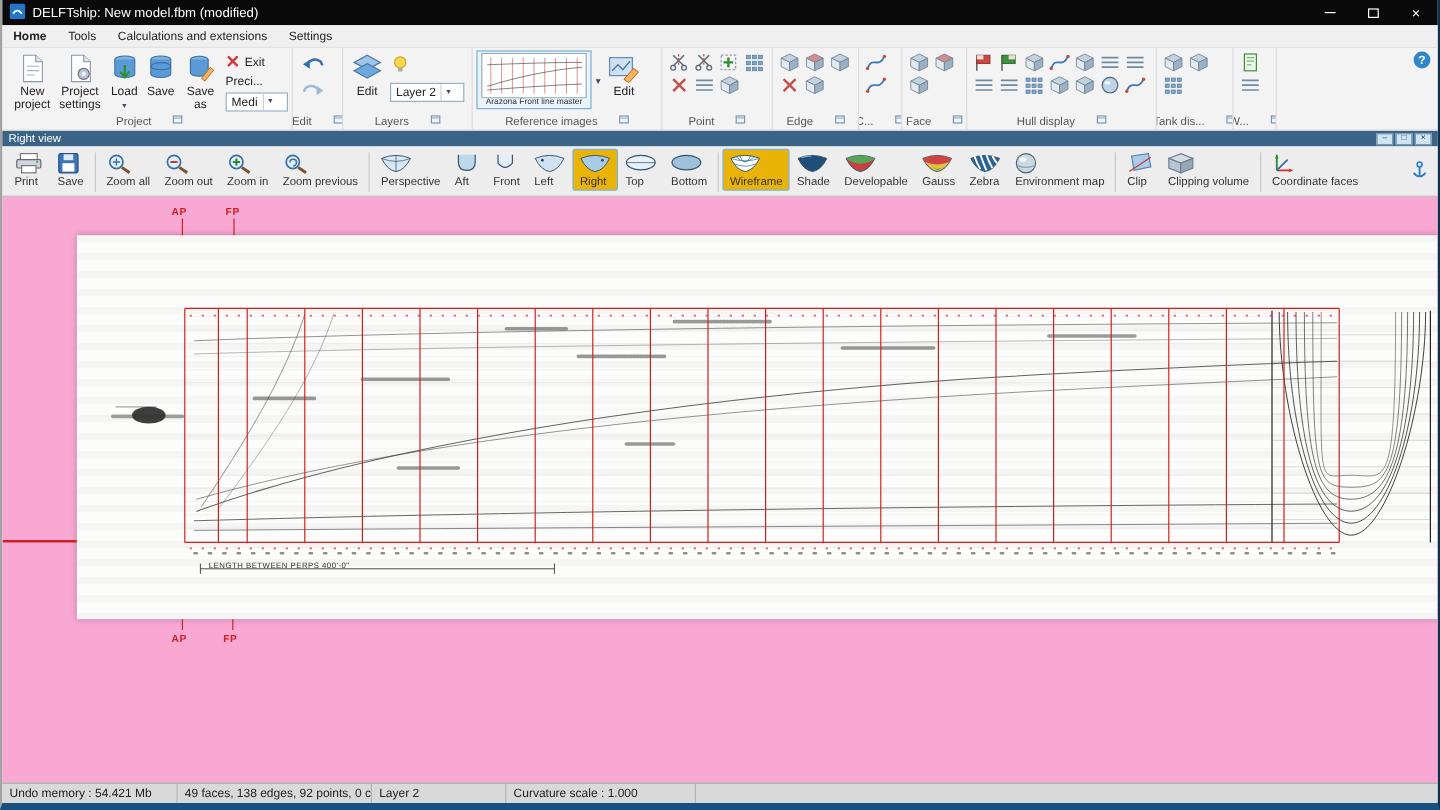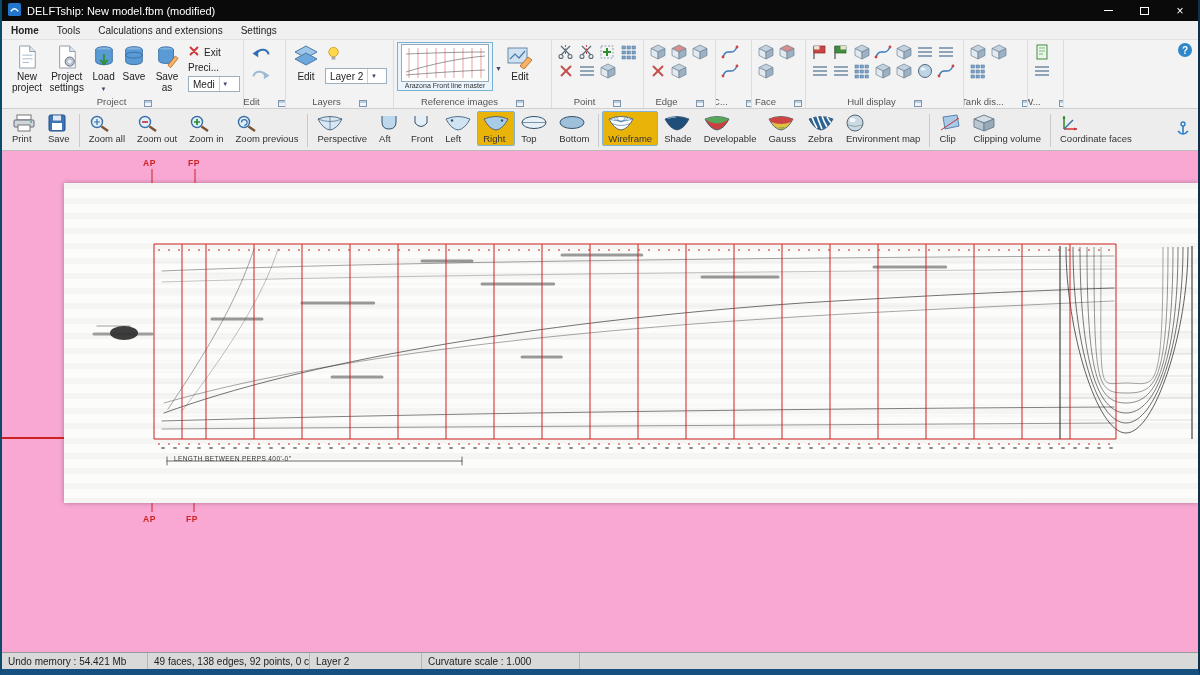--- a/index.html
+++ b/index.html
@@ -1,35 +1,35 @@
 <!DOCTYPE html>
 <html><head>
 <meta charset="utf-8">
 <style>
   *{box-sizing:border-box;margin:0;padding:0}
   html,body{width:1200px;height:675px;overflow:hidden;font-family:"Liberation Sans",sans-serif}
   #app{position:relative;width:1200px;height:675px;display:flex;flex-direction:column;background:#f0f0f0;
-       border-left:2px solid #0c4a6e;border-right:2px solid #10304e;border-bottom:6px solid #155081}
+       border-left:2px solid #a3a3a3;border-right:2px solid #10304e;border-bottom:6px solid #155081}
 
   
   .titlebar{height:21px;background:#0a0a0a;color:#fff;display:flex;align-items:center;gap:6px;padding-left:6px;font-size:11px;flex:0 0 auto}
   .win-controls{margin-left:auto;display:flex;height:100%}
   .win-btn{width:36px;height:100%;display:flex;align-items:center;justify-content:center;color:#fff;font-size:12px}
   .win-btn .bar{width:9px;height:1px;background:#fff}
   .win-btn .box{width:9px;height:8px;border:1px solid #fff}
 
   
   .menubar{height:19px;background:#f0f0f0;border-bottom:1px solid #e2e2e2;display:flex;align-items:center;font-size:10px;color:#222;flex:0 0 auto}
   .menu-item{padding:2px 9px;cursor:default}
   .menu-item.active{font-weight:bold}
 
   
   .ribbon{height:69px;background:#f3f3f3;border-bottom:1px solid #cfcfcf;display:flex;padding-left:4px;flex:0 0 auto;position:relative}
   .rgroup{position:relative;border-right:1px solid #ddd;padding:2px 3px 13px;display:flex;align-items:flex-start;flex:0 0 auto}
-  .rlabel{position:absolute;bottom:1px;left:0;right:0;display:flex;justify-content:center;align-items:flex-end;gap:18px;font-size:9.5px;color:#555;white-space:nowrap;overflow:hidden}
+  .rlabel{position:absolute;bottom:1px;left:0;right:0;display:flex;justify-content:center;align-items:flex-start;gap:18px;font-size:9.5px;color:#555;white-space:nowrap;overflow:hidden}
   .launcher{width:8px;height:7px;border:1px solid #7e96ab;background:linear-gradient(#b8cddd 0 2px,#eef4f9 2px);display:inline-block;flex:0 0 auto}
   .bigbtn{display:flex;flex-direction:column;align-items:center;font-size:10px;line-height:10.5px;color:#222;text-align:center;padding:1px 2px;cursor:default}
   .bigbtn .bicon{height:28px;display:flex;align-items:center;justify-content:center;margin-bottom:1px}
   .dd-under{font-size:6px;color:#446;margin-top:1px}
   .g-project{width:238px}.g-edit{width:42px}.g-layers{width:108px}.g-ref{width:158px}
   .g-point{width:92px}.g-edge{width:72px}.g-curve{width:36px}.g-face{width:54px}
   .g-hull{width:158px}.g-tank{width:64px}.g-weight{width:36px}
   .pcol{display:flex;flex-direction:column;gap:3px;margin-left:3px;padding-top:3px}
   .smallbtn{display:flex;align-items:center;gap:4px;font-size:10px;color:#222;cursor:default}
   .precrow{display:flex;align-items:center;gap:3px;font-size:10px;color:#222}
@@ -581,20 +581,28 @@
       <div class="rlabel">
           <span>W...</span>
           <span class="launcher"></span>
         </div>
     </div>
 
     <div class="help-icon">?</div>
   </div>
 
   <div class="viewwrap">
+    <div class="viewcaption">
+      <span>Right view</span>
+      <div class="vc-controls">
+        <span class="vc-btn">–</span>
+        <span class="vc-btn">□</span>
+        <span class="vc-btn">×</span>
+      </div>
+    </div>
     <div class="vtoolbar" id="vtoolbar">
       <div class="tb-corner">
         <svg width="14" height="16" viewBox="0 0 14 16">
             <circle cx="7" cy="3" r="2" fill="none" stroke="#2a7fc9" stroke-width="1.4"></circle>
             <line x1="7" y1="5" x2="7" y2="13" stroke="#2a7fc9" stroke-width="1.6"></line>
             <path d="M2 10 Q7 16 12 10" fill="none" stroke="#2a7fc9" stroke-width="1.6"></path>
           </svg>
       </div>
     <div class="vbtn">
           <span class="vicon">

